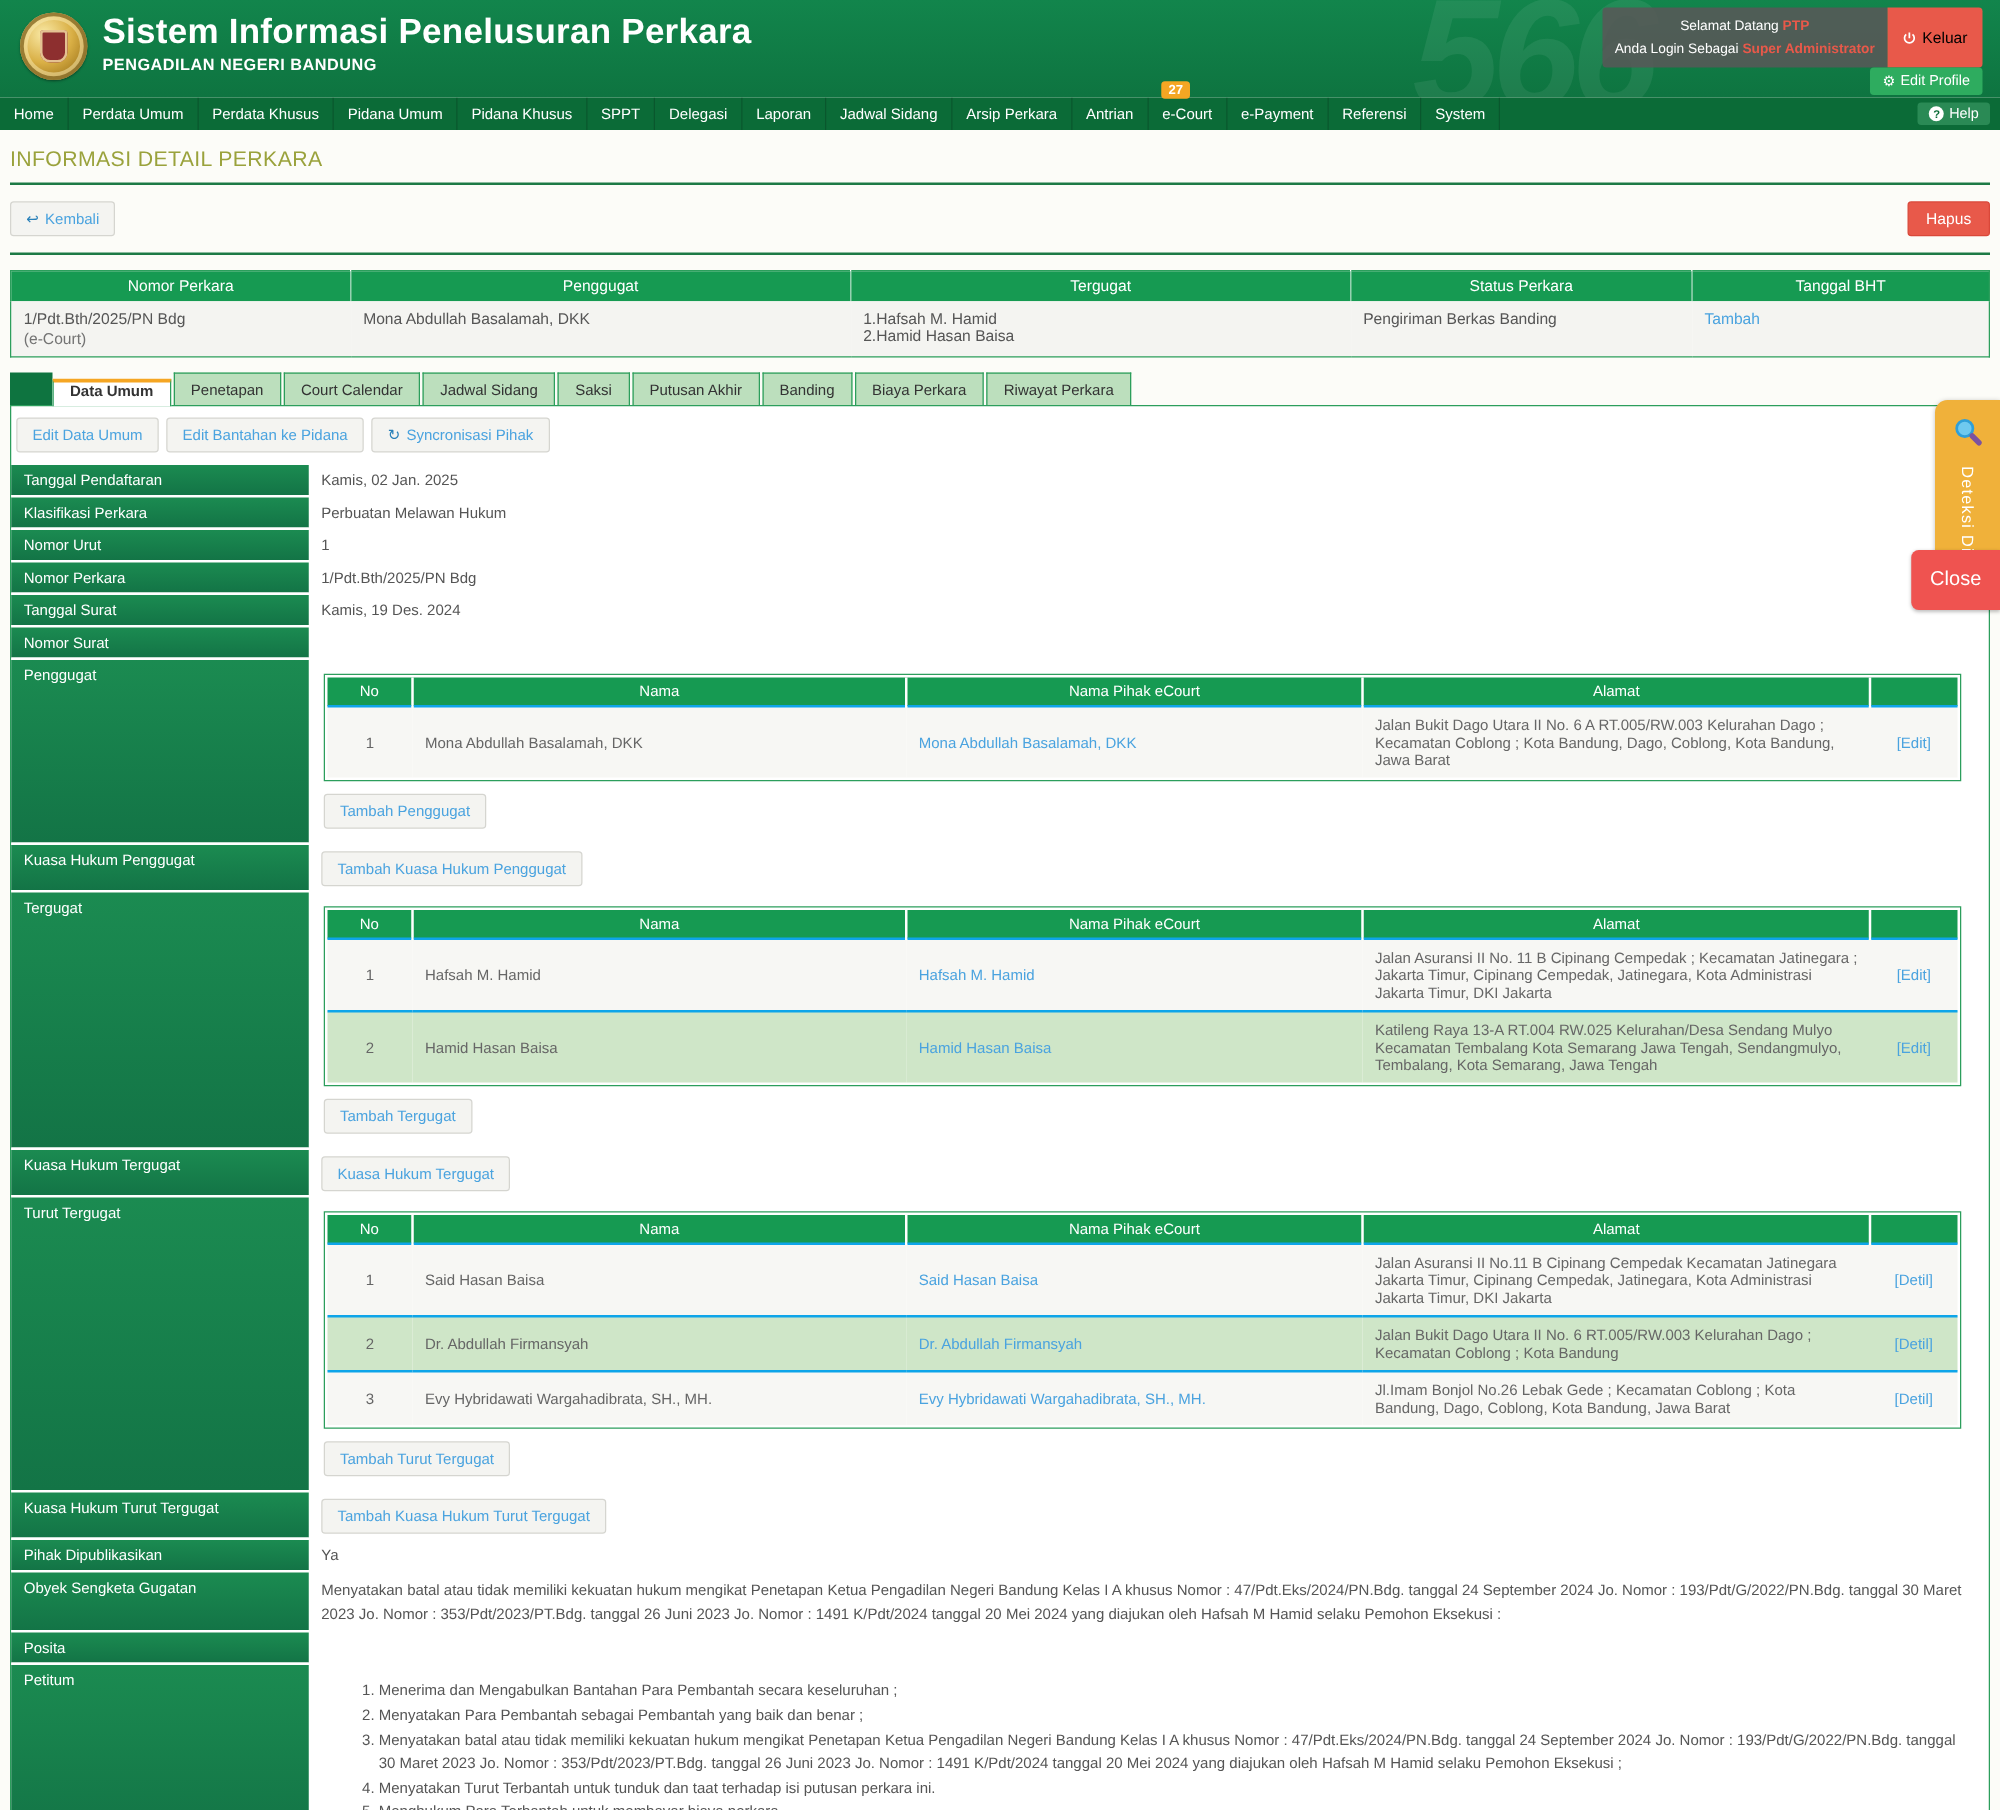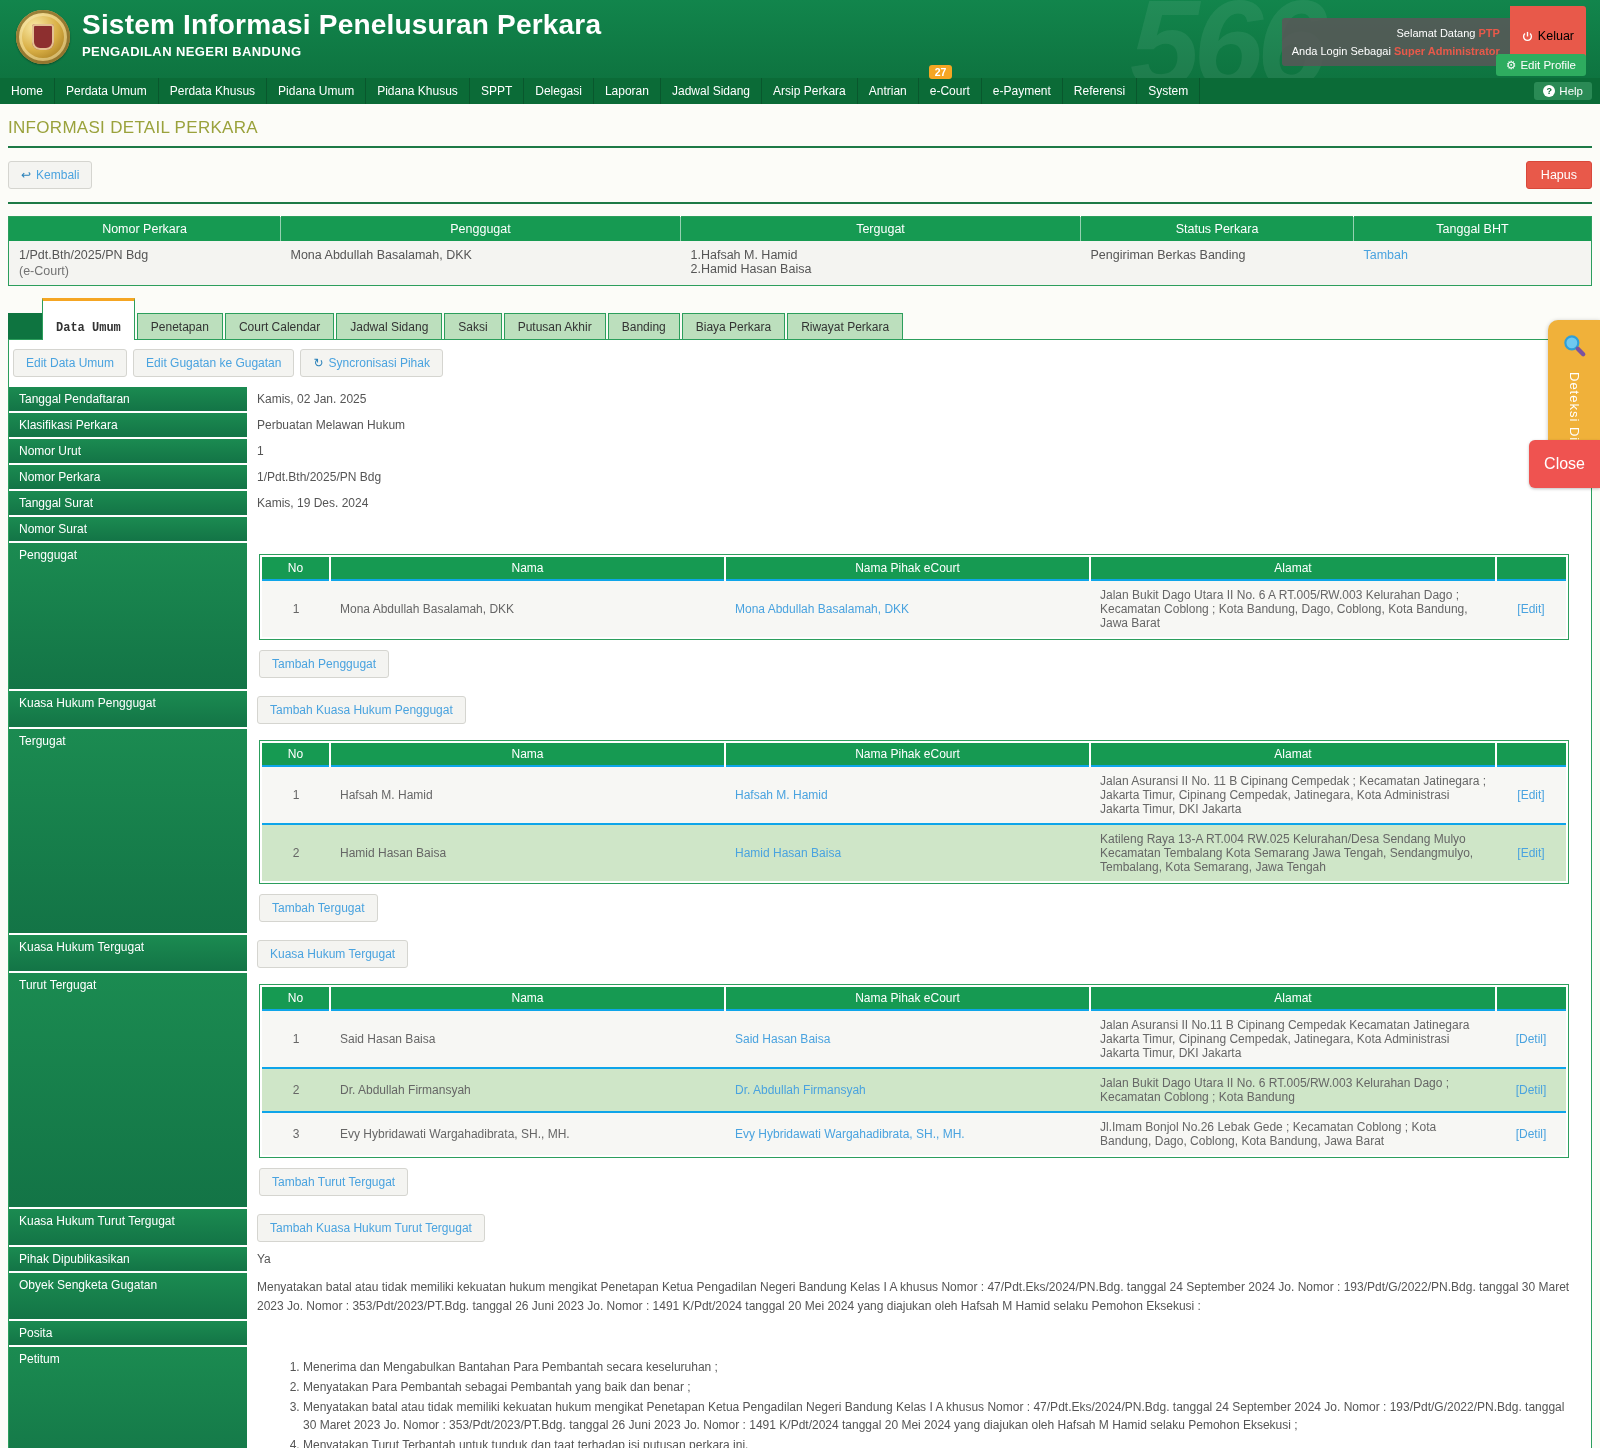--- a/index.html
+++ b/index.html
@@ -11,21 +11,21 @@
   .watermark { position:absolute; left:1130px; top:-28px; font-size:125px; font-weight:bold; font-style:italic; color:rgba(255,255,255,0.07); letter-spacing:-6px; }
   .logo { position:absolute; left:16px; top:10px; width:54px; height:54px; border-radius:50%;
           background:radial-gradient(circle at 35% 32%, #f9e9a5, #d9af45 45%, #a87e22 75%, #7a5a14);
           box-shadow: inset 0 0 0 3px rgba(120,90,20,.7), inset 0 0 0 6px rgba(250,235,180,.5), 0 1px 2px rgba(0,0,0,.4); }
   .logo-inner { position:absolute; left:50%; top:50%; width:22px; height:26px; transform:translate(-50%,-50%); background:#8d2f2f; border-radius:3px 3px 8px 8px; box-shadow: inset 0 0 0 2px rgba(250,230,170,.8); }
   .titles { position:absolute; left:82px; top:9px; color:#fff; }
   .app-title { font-size:28px; font-weight:bold; letter-spacing:0.2px; }
   .app-subtitle { font-size:13px; font-weight:bold; margin-top:3px; letter-spacing:0.4px; }
 
   .welcome-box { position:absolute; right:14px; top:6px; display:flex; align-items:stretch; z-index:5; }
-  .welcome-text { background:rgba(88,88,88,0.88); color:#fff; font-size:11px; padding:6px 10px; text-align:right; line-height:1.65; border-radius:3px 0 0 3px;margin-top:12px; }
+  .welcome-text { background:rgba(88,88,88,0.88); color:#fff; font-size:11px; padding:6px 10px; text-align:center; line-height:1.65; border-radius:3px 0 0 3px; }
   .red-em { color:#e8594a; font-weight:bold; }
   .logout-btn { background:#e8594a; color:#000000; border:none; font-size:12.5px; padding:0 12px; display:flex; align-items:center; gap:5px; border-radius:0 3px 3px 0; cursor:pointer; }
   .edit-profile-btn { position:absolute; right:14px; top:54px; background:#2eac5f; color:#fff; font-size:11.5px; padding:4px 10px; border:none; border-radius:3px; display:flex; align-items:center; gap:4px; cursor:pointer; z-index:6; }
 
   
   .nav { height:26px; background:#0b6b37; display:flex; align-items:stretch; position:relative; }
   .nav-item { color:#fff; font-size:12px; padding:0 11px; display:flex; align-items:center; border-right:1px solid rgba(0,0,0,0.18); position:relative; cursor:pointer; white-space:nowrap; }
   .nav-badge { position:absolute; top:-13px; left:10px; background:#f5a623; color:#fff; font-size:10.5px; font-weight:bold; padding:1px 6px; border-radius:3px; z-index:7; }
   .help-btn { margin-left:auto; align-self:center; margin-right:8px; background:#2a8a55; color:#fff; border:none; border-radius:3px; font-size:11.5px; padding:3px 9px; display:flex; align-items:center; gap:4px; cursor:pointer; }
   .q-circle { display:inline-flex; align-items:center; justify-content:center; width:12px; height:12px; background:#fff; color:#0b6b37; border-radius:50%; font-size:9px; font-weight:bold; }
@@ -45,21 +45,21 @@
   .stable th:first-child { border-left:none; }
   .stable td { background:#f4f4f1; font-size:12.5px; color:#555; padding:7px 10px; vertical-align:top; height:44px; }
   .case-no { color:#555; }
   .ecourt-tag { color:#737373; font-weight:normal; margin-top:2px; }
   .link { color:#4aa3df; text-decoration:none; cursor:pointer; }
 
   
   .tabstrip { display:flex; align-items:flex-end; margin-top:12px; position:relative; z-index:2; }
   .tabstrip-lead { width:34px; height:26px; background:#0e7440; flex:0 0 34px; }
   .tab { background:#bcdfbd; border:1px solid #2c9e5c; border-bottom:none; padding:6px 13px 5px; font-size:12px; color:#333; margin-right:2px; cursor:pointer; white-space:nowrap; }
-  .tab.active { background:#fff; border-top:3px solid #f5a623; font-weight:bold; padding-top:20px; margin-bottom:-1px;font-family:Liberation Mono, monospace; }
+  .tab.active { background:#fff; border-top:3px solid #f5a623; font-weight:bold; padding-top:0; margin-bottom:-1px; }
 
   .panel { border:1px solid #2c9e5c; background:#fff; position:relative; z-index:1; padding-bottom:8px; }
   .toolbar { padding:9px 4px 10px; display:flex; gap:6px; }
 
   
   .frow { display:flex; align-items:stretch; }
   .flabel { flex:0 0 238px; width:238px; background:linear-gradient(180deg,#1b8b51,#137446); color:#fff; font-size:12px; padding:5px 10px; border-bottom:2px solid #fff; }
   .fvalue { flex:1; font-size:12px; color:#555; padding:5px 10px; min-height:22px; }
 
   
@@ -192,21 +192,21 @@
       <span class="tab">Saksi</span>
       <span class="tab">Putusan Akhir</span>
       <span class="tab">Banding</span>
       <span class="tab">Biaya Perkara</span>
       <span class="tab">Riwayat Perkara</span>
     </div>
 
     <div class="panel">
       <div class="toolbar">
         <button class="btn-light">Edit Data Umum</button>
-        <button class="btn-light">Edit Gugatan ke Gugatan</button>
+        <button class="btn-light">Edit Bantahan ke Pidana</button>
         <button class="btn-light">
           <span class="icon-blue">↻</span>
           <span>Syncronisasi Pihak</span>
         </button>
       </div>
 
       <div class="frow">
         <div class="flabel">Tanggal Pendaftaran</div>
         <div class="fvalue">Kamis, 02 Jan. 2025</div>
       </div>

